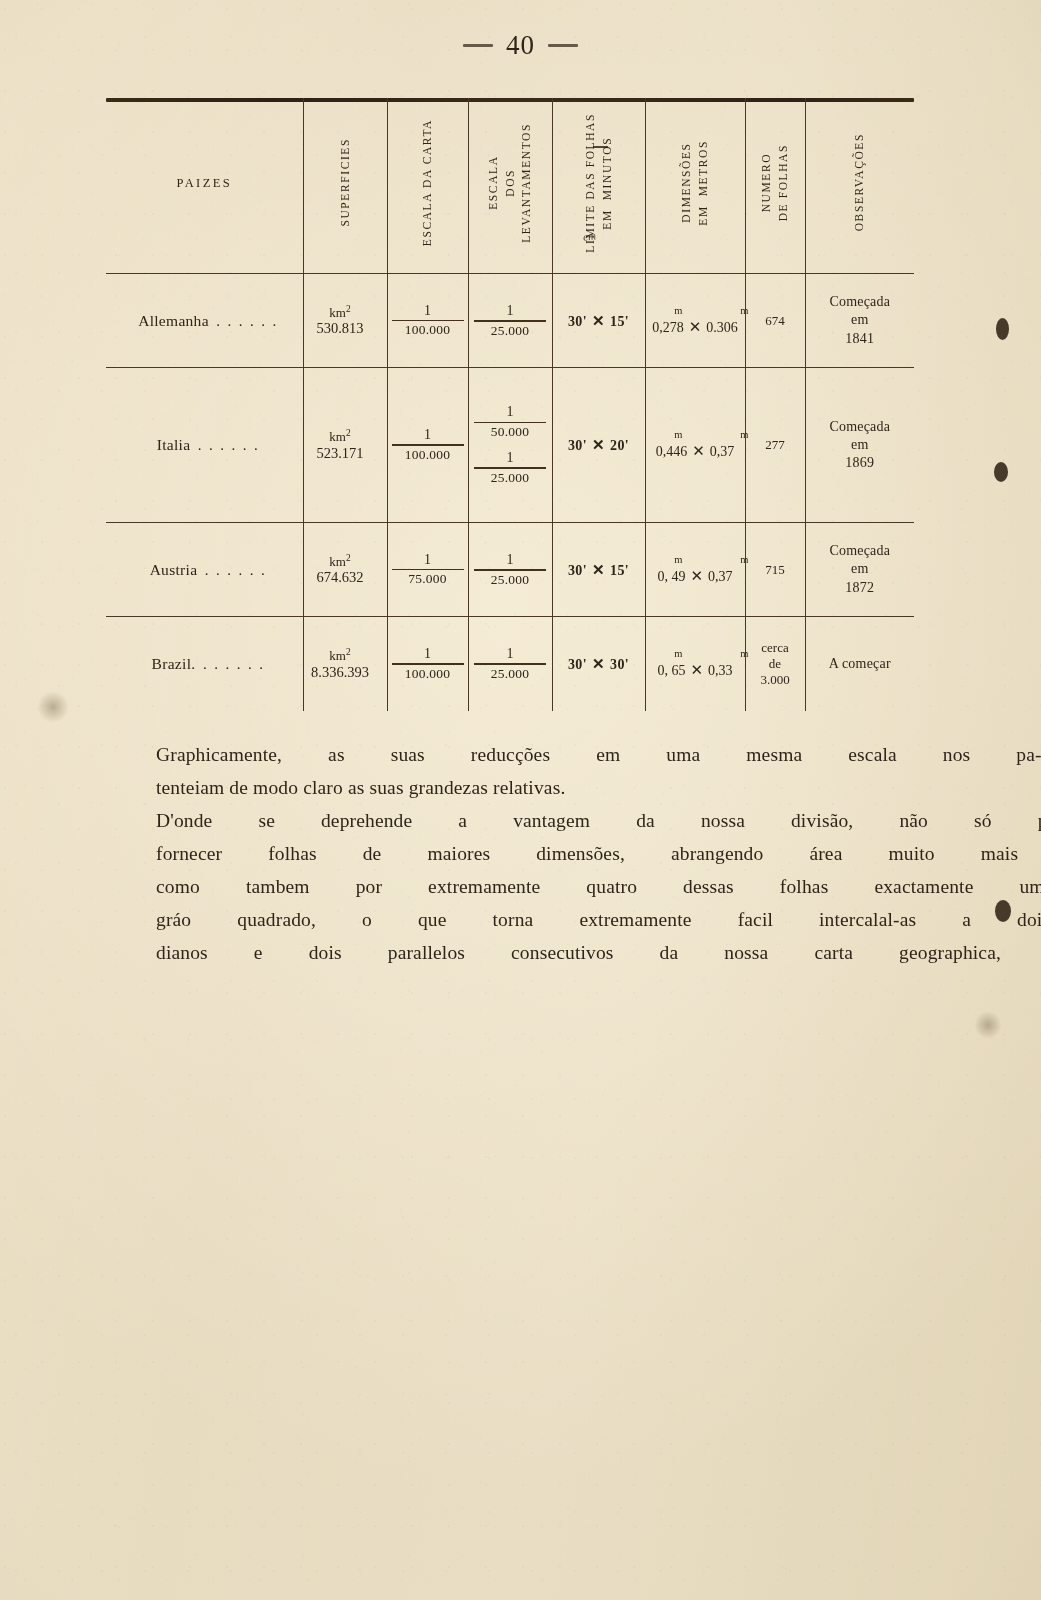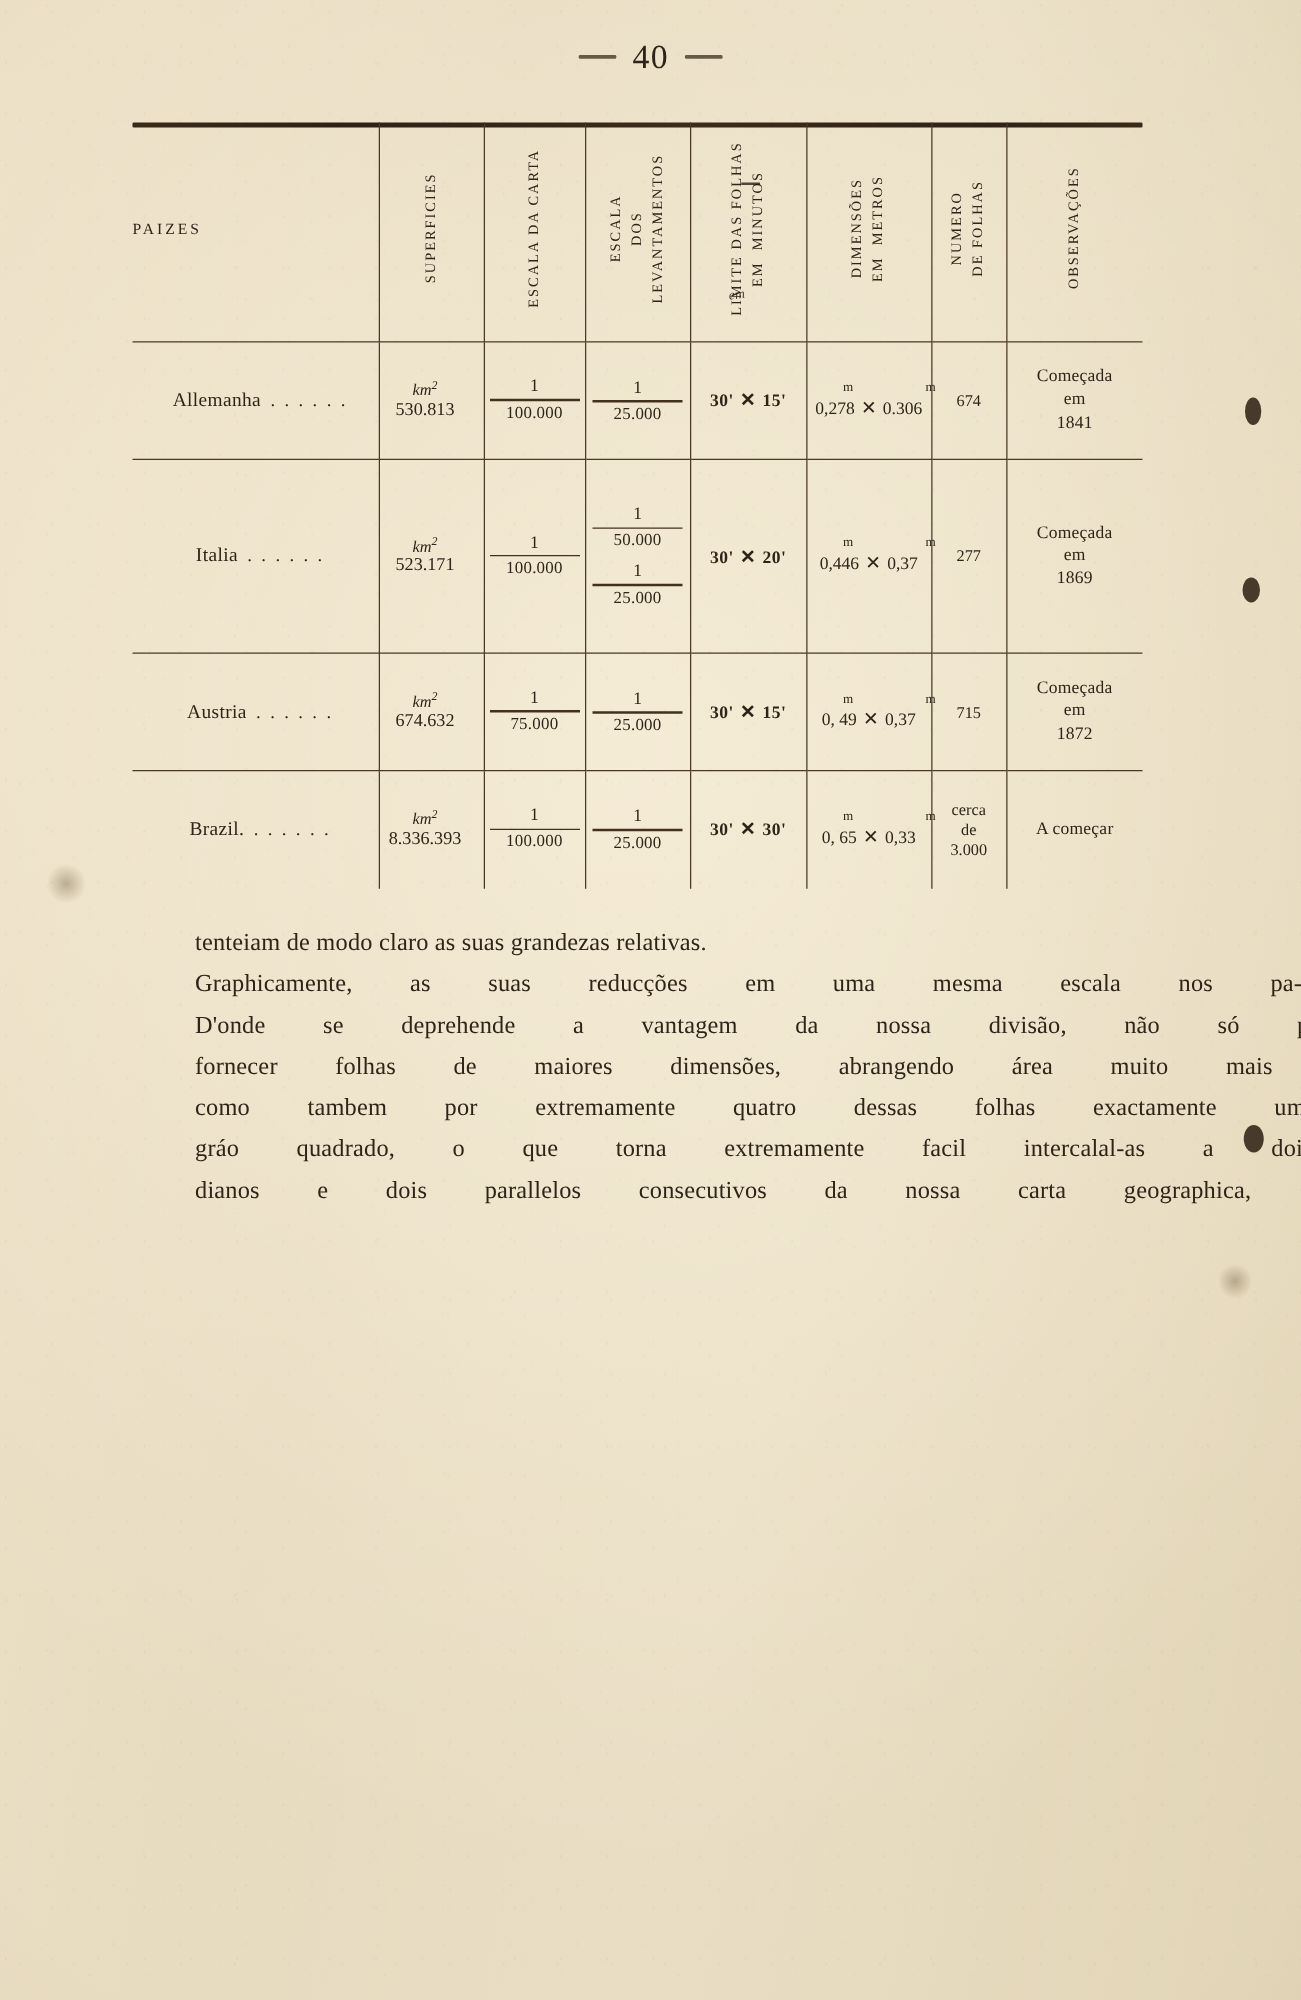--- a/index.html
+++ b/index.html
@@ -78,21 +78,21 @@
     white-space:pre;
     margin:0 auto;
     font-family:"Liberation Serif",serif;
   }
   .hdr-inner{
     height:100%;display:flex;align-items:center;justify-content:center;
     padding-bottom:6px;box-sizing:border-box;
   }
   .paizes-hdr{
     font-size:12.5px;letter-spacing:2.4px;
-    display:flex;align-items:center;height:100%;
+    display:flex;align-items:center;justify-content:center;height:100%;
     padding-bottom:4px;box-sizing:border-box;
   }
   .hdr-sep{
     border-bottom:1.7px solid #4a3826;
   }
 
   
   .row{height:94px;}
   .row.tall{height:155px;}
   .row td{border-bottom:1.7px solid #4a3826;}
@@ -103,21 +103,21 @@
     font-size:15.5px;letter-spacing:.3px;
     white-space:nowrap;
   }
   .country .dots{letter-spacing:0;font-size:15px;}
   .country .dots i{font-style:normal;display:inline-block;}
 
   .area{
     text-align:right;padding-right:10px !important;
     font-size:14.5px;line-height:1.18;
   }
-  .area .u{display:block;font-size:13px;font-style:italic;}
+  .area .u{display:block;font-size:13px;}
   .area sup{font-size:9.5px;vertical-align:super;}
 
   
   .frac{display:inline-block;text-align:center;line-height:1.1;min-width:72px;}
   .frac .num{display:block;font-size:14px;padding-bottom:1px;}
   .frac .bar{display:block;height:1.5px;background:#43311f;margin:1px 0 2px;}
   .frac .den{display:block;font-size:13.5px;letter-spacing:.2px;}
   .fracstack .frac{margin:5px 0;}
 
   .limit{font-size:14px;letter-spacing:.4px;white-space:nowrap;font-weight:bold;}
@@ -307,33 +307,33 @@
             <td class="obs">
               <span class="l">A começar</span>
             </td>
           </tr>
         </tbody>
     </table>
   </div>
 
   <div class="body-text" id="bodytext">
       <p class="indent">
-        <span class="ln">tenteiam  de modo  claro as suas grandezas relativas.</span>
         <span class="ln j">
           <span>Graphicamente,</span>
           <span>as</span>
           <span>suas</span>
           <span>reducções</span>
           <span>em</span>
           <span>uma</span>
           <span>mesma</span>
           <span>escala</span>
           <span>nos</span>
           <span>pa-</span>
         </span>
+        <span class="ln">tenteiam  de modo  claro as suas grandezas relativas.</span>
       </p>
       <p class="indent">
         <span class="ln j">
           <span>D'onde</span>
           <span>se</span>
           <span>deprehende</span>
           <span>a</span>
           <span>vantagem</span>
           <span>da</span>
           <span>nossa</span>

